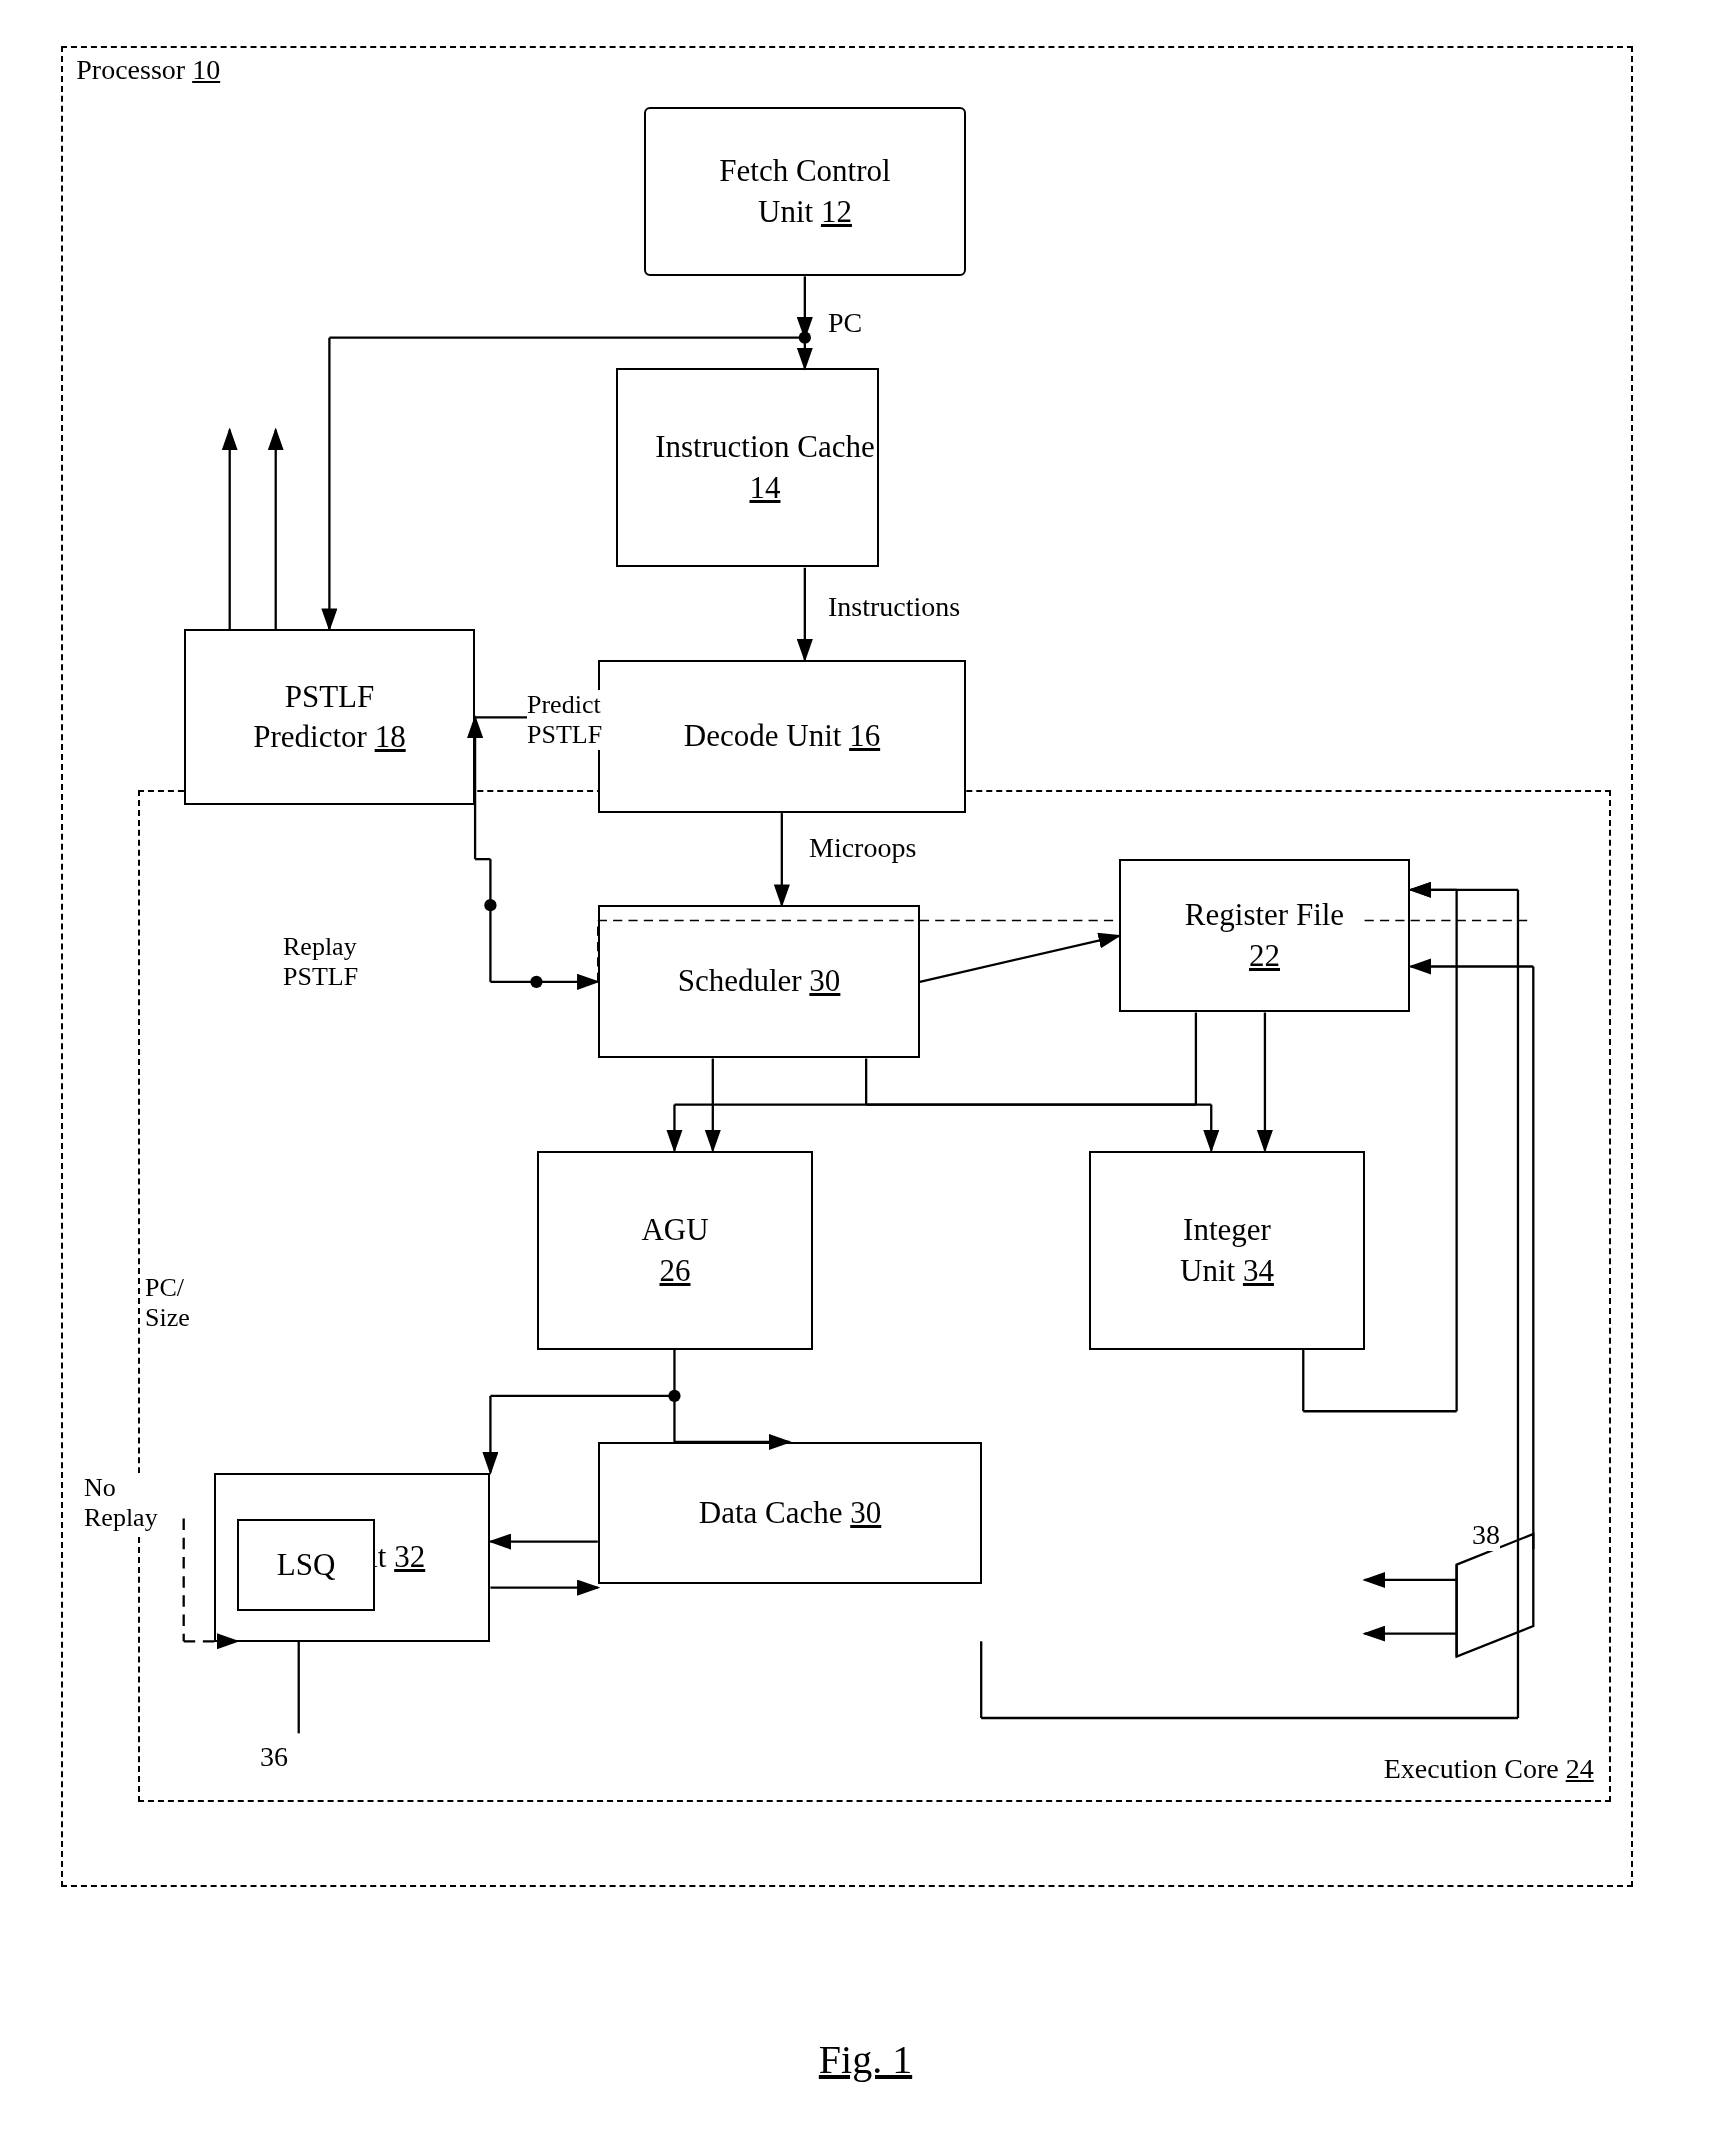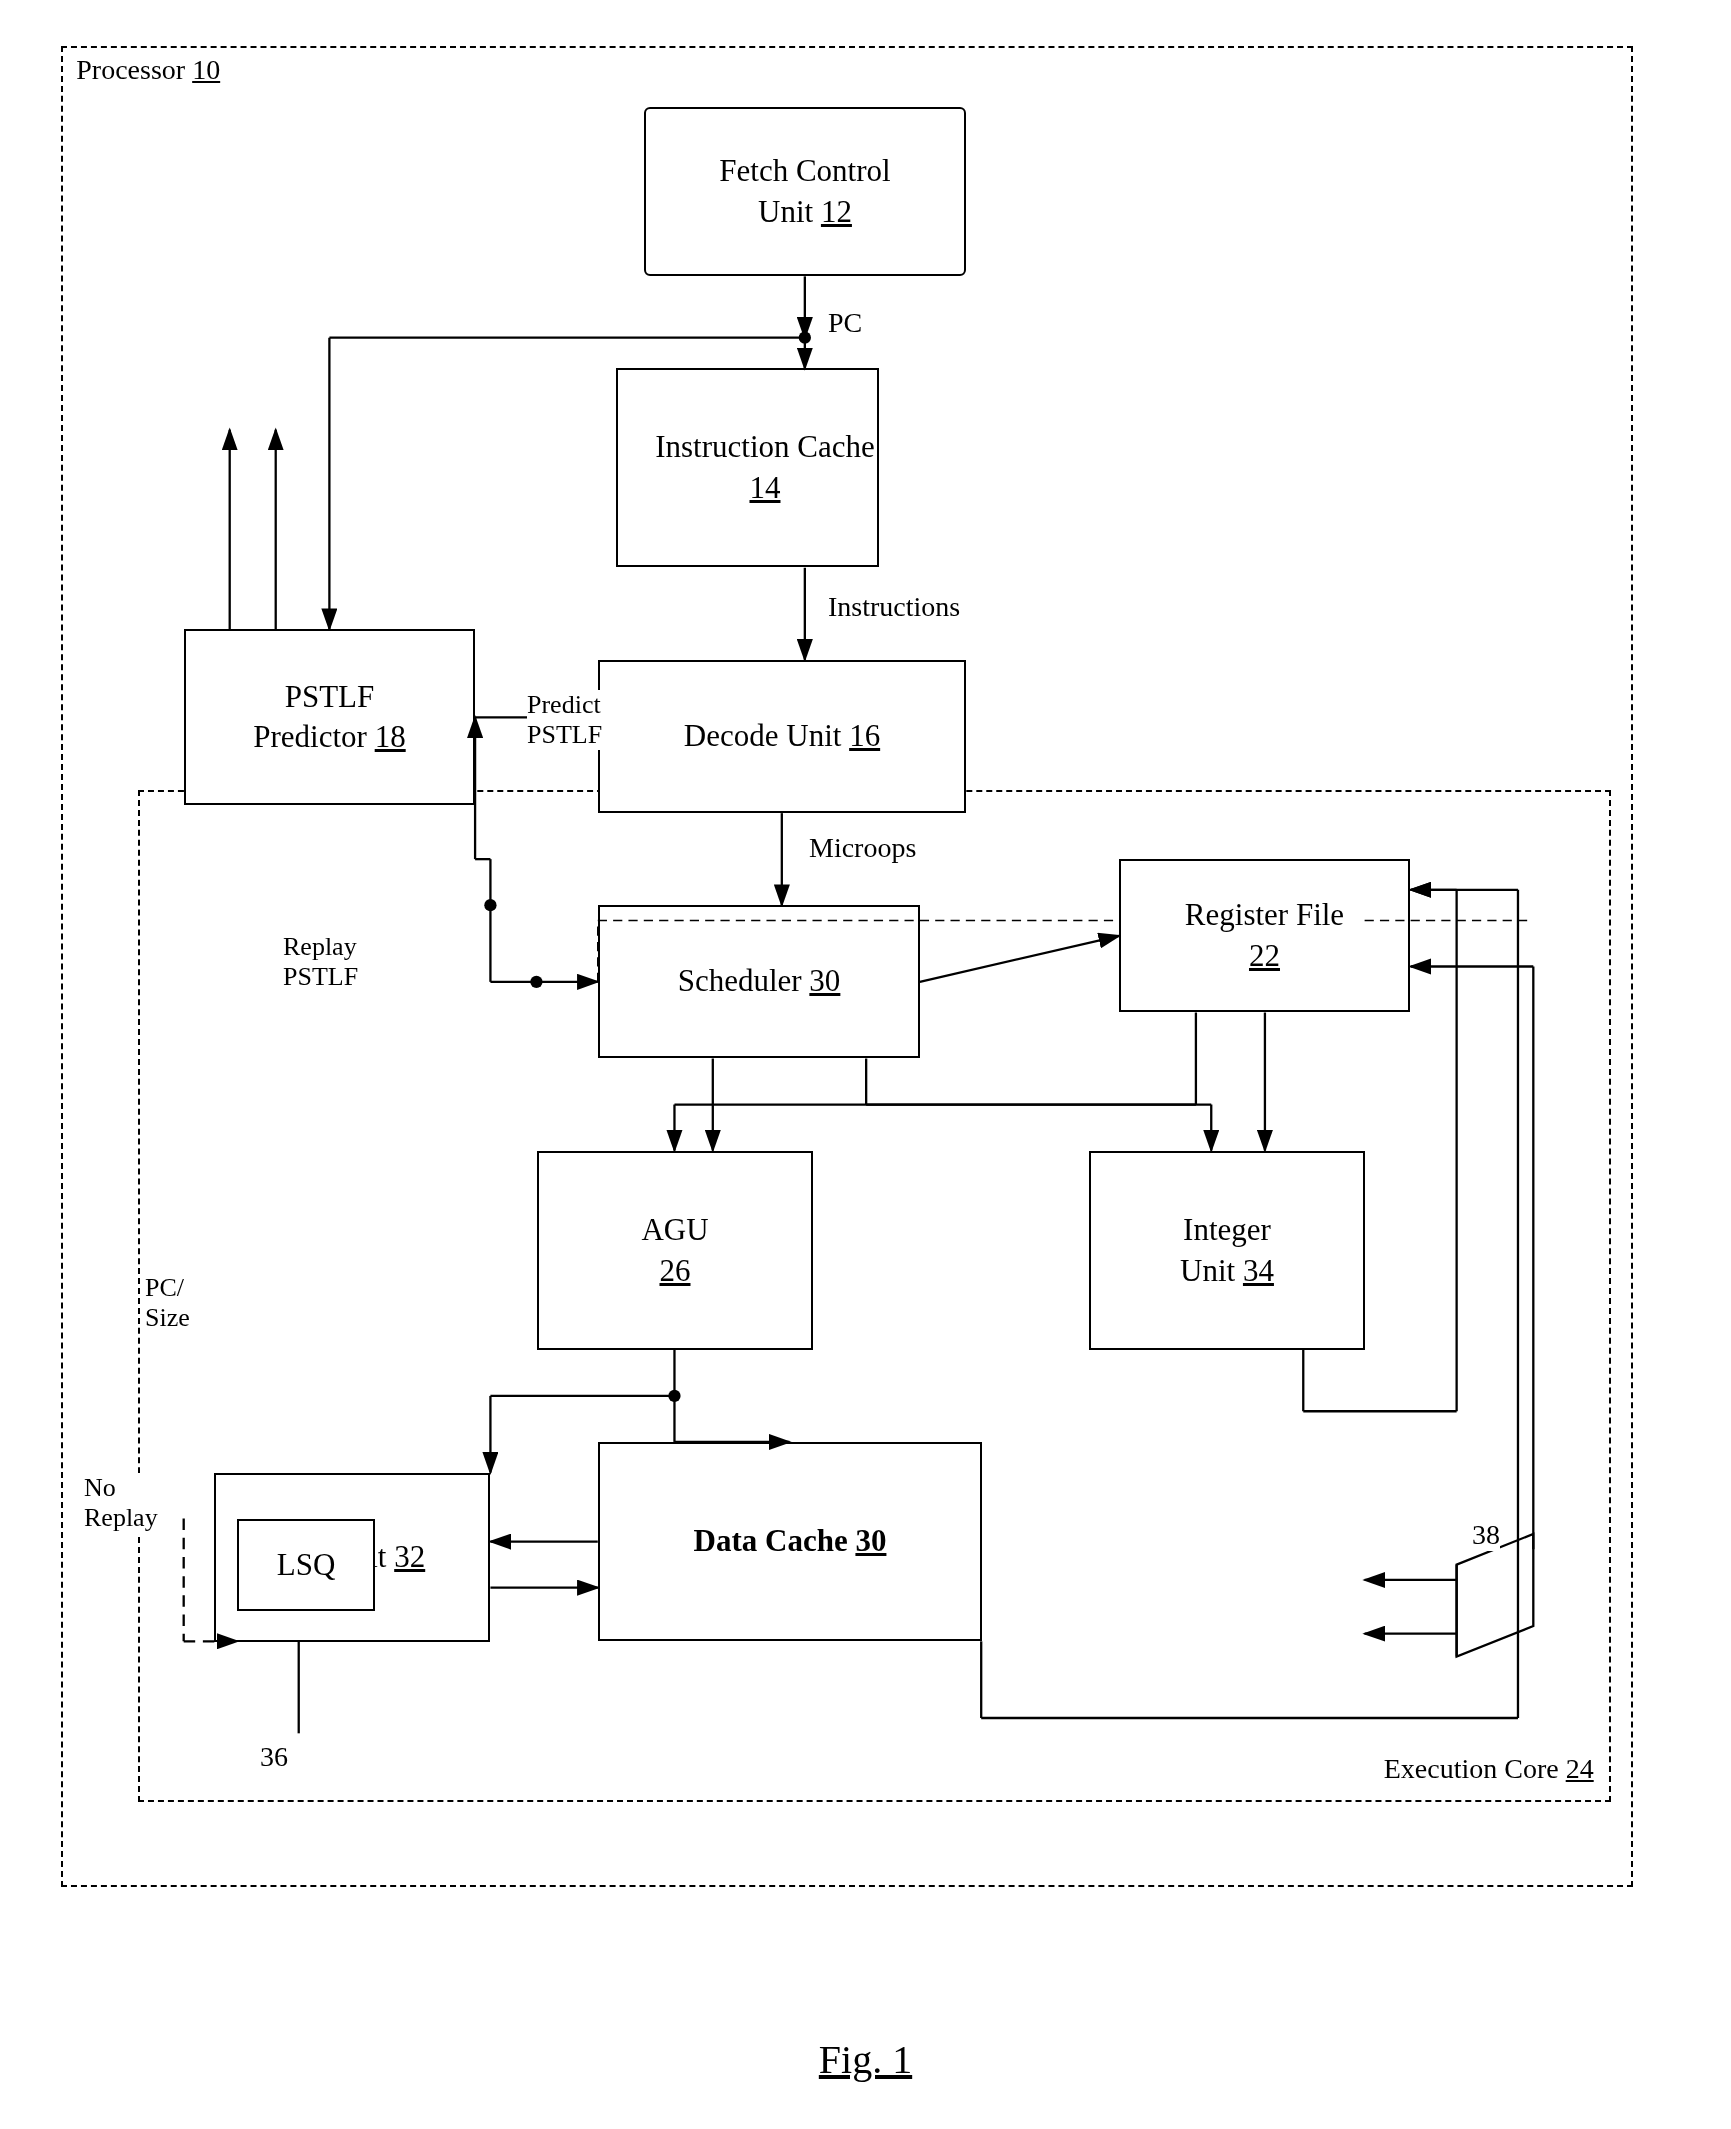--- a/index.html
+++ b/index.html
@@ -159,22 +159,21 @@
       left: 176px;
       width: 138px;
       height: 92px;
     }
 
     
     .data-cache {
       top: 1396px;
       left: 537px;
       width: 384px;
-      height: 199px;
-      font-weight: bold;
+      height: 142px;
     }
 
     
     .arrows-svg {
       position: absolute;
       top: 0;
       left: 0;
       width: 1572px;
       height: 1841px;
       pointer-events: none;

